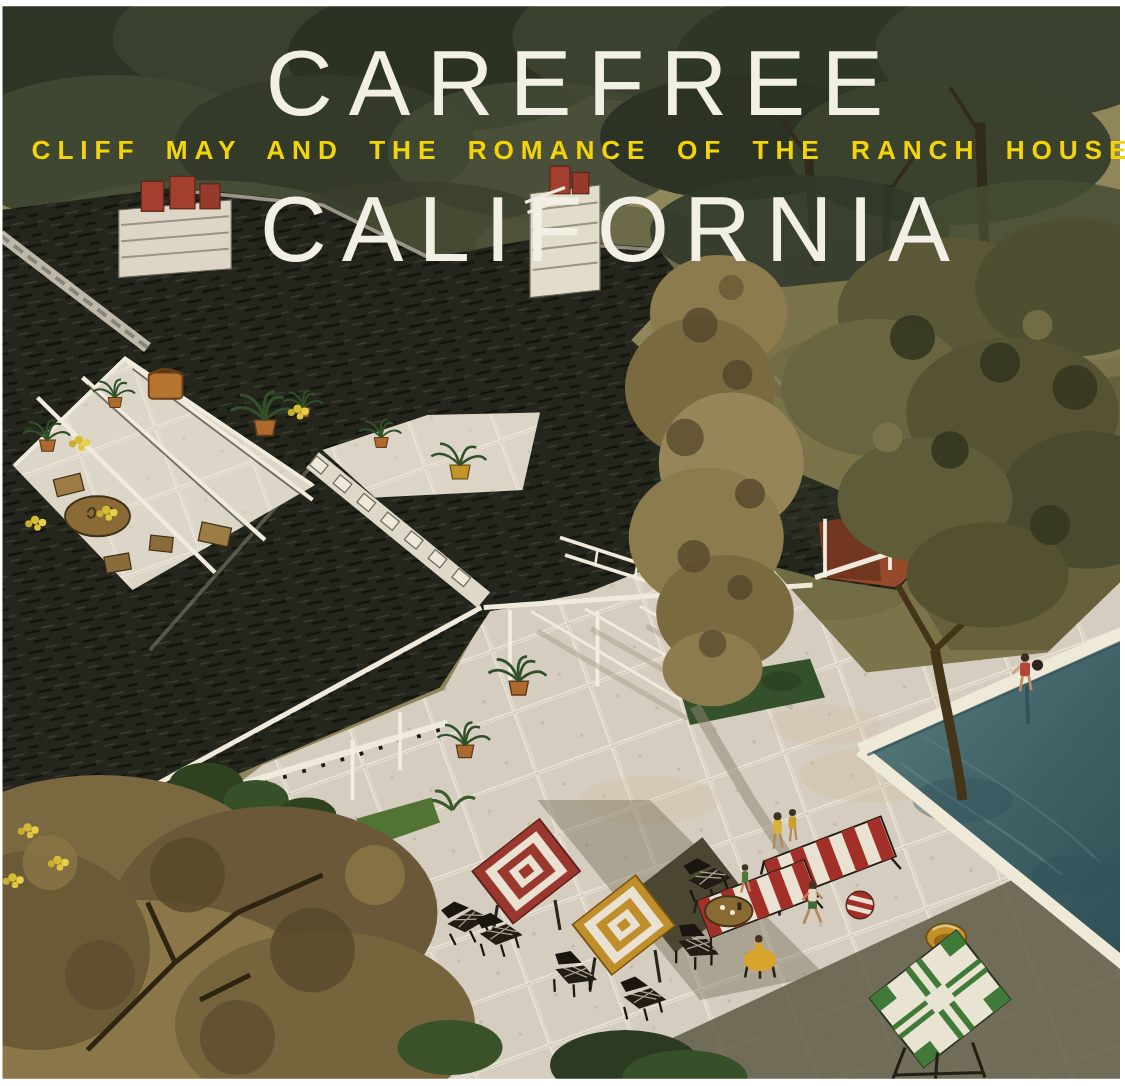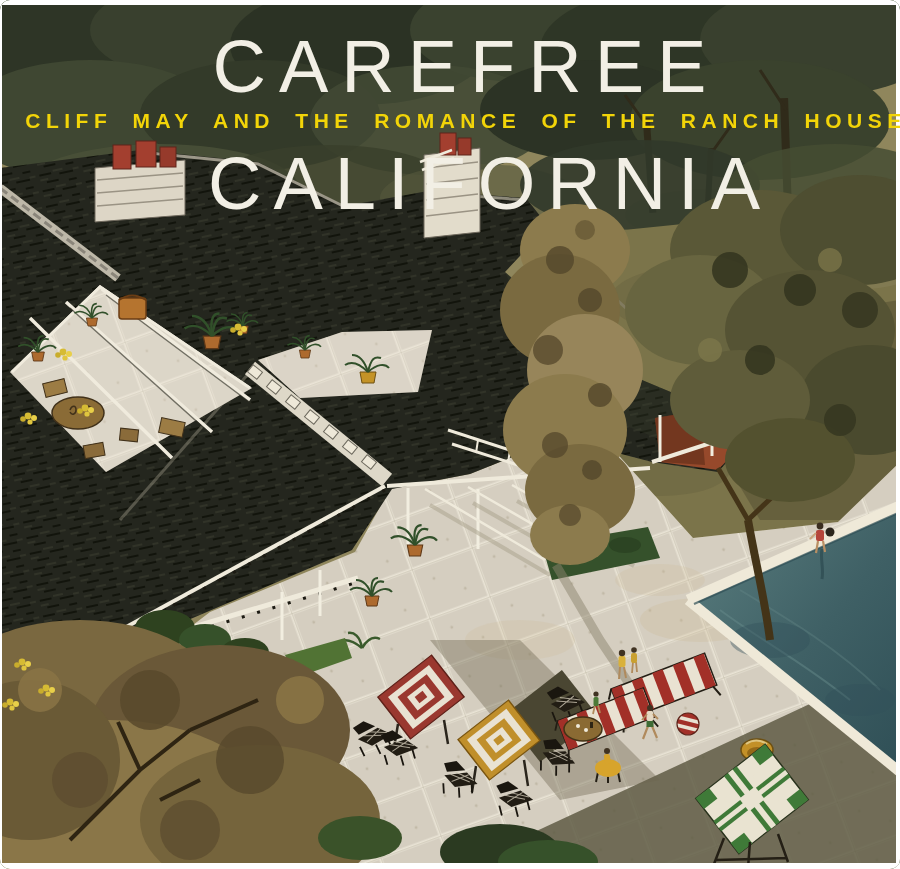--- a/index.html
+++ b/index.html
@@ -1,19 +1,18 @@
 <!DOCTYPE html>
 <html style="--title_text: #f2efe5; --subtitle_text: #f2d408; --roof: #24261e; --ridge_skylight: #ded8c8; --paving: #d5cec0; --grout: #eae4d6; --lawn: #7b744a; --pool_water: #476a6e; --pool_coping: #efe9d8; --grove_green: #39402e; --tree_olive: #8c7b4d; --quilt_red: #9a382f; --quilt_gold: #c08f2b; --table_green: #3f7a38; --lounger_red: #a23028; --brick_porch: #96492b; --chimney_stone: #ddd6c6; --chimney_pot_red: #a33f2f; --shadow_olive: #5a573f; --border: #ffffff;"><head>
 <meta charset="utf-8">
 <style>
   html,body{margin:0;padding:0;background:#ffffff;}
   .cover{
     position:relative;width:900px;height:869px;overflow:hidden;background:#15803d;
     font-family:"Liberation Sans",sans-serif;
-    border-radius:10px;
   }
   .art{position:absolute;left:0;top:0;}
   .titles{position:absolute;left:0;top:0;width:900px;pointer-events:none;}
   .t-line1{
     position:absolute;top:24px;left:0;width:900px;text-align:center;
     transform:translateX(16px);
     font-size:74px;font-weight:400;letter-spacing:13px;
     color:var(--title_text,#f2efe5);
   }
   .t-sub{

